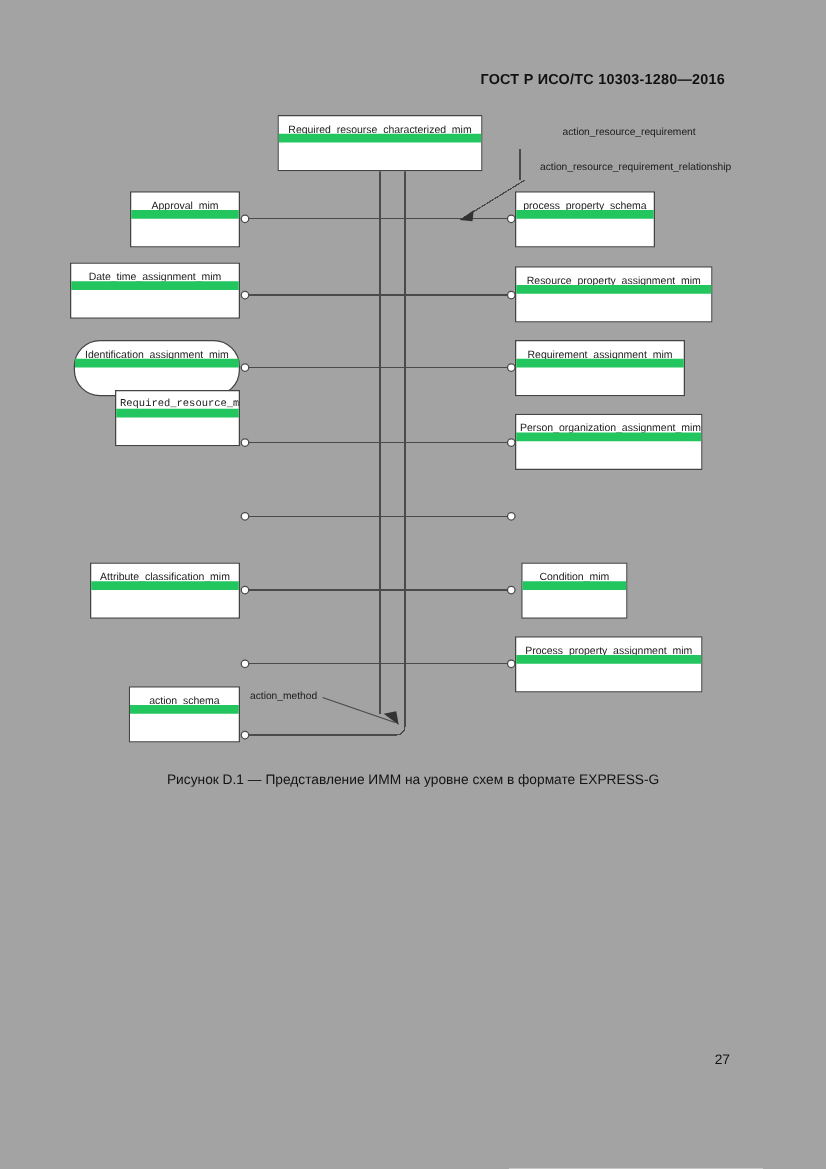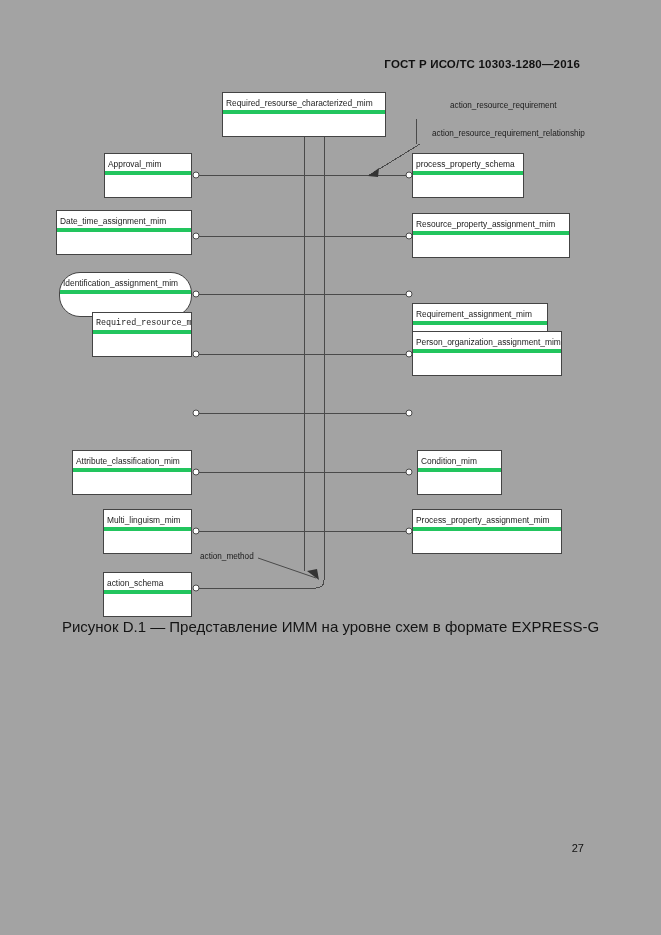--- a/index.html
+++ b/index.html
@@ -50,21 +50,22 @@
   .entity {
     position: absolute;
     box-sizing: border-box;
     border: 1px solid #444;
     background: #ffffff;
   }
   .entity .ttl {
     box-sizing: border-box;
     height: 21px;
     line-height: 20px;
-    border-bottom: 4px solid #22c55e;
+    border-bottom: 7px solid #22c55e;
+    text-align: center;
     font-size: 8.4px;
     color: #1b1b1b;
     white-space: nowrap;
     overflow: hidden;
     padding: 0 3px;
   }
   .entity .body {
     height: 100%;
   }
 
@@ -76,21 +77,21 @@
     white-space: nowrap;
   }
 
   
   #figure-caption {
     position: absolute;
     top: 618px;
     left: 0;
     width: 661px;
     text-align: center;
-    font-size: 15px;
+    font-size: 11px;
     color: #141414;
   }
 
   
   #page-number {
     position: absolute;
     right: 77px;
     top: 842px;
     font-size: 11px;
     color: #111;
@@ -185,41 +186,37 @@
       <div class="ttl">Required_resource_mim</div>
       <div class="body"></div>
     </div>
 
 
     <div class="entity" style="left:72px; top:450px; width:120px; height:45px;">
       <div class="ttl">Attribute_classification_mim</div>
       <div class="body"></div>
     </div>
 
-    <div class="entity" style="left:103px; top:509px; width:89px; height:45px;">
-      <div class="ttl">Multi_linguism_mim</div>
-      <div class="body"></div>
-    </div>
-
-    <div class="entity" style="left:103px; top:572px; width:89px; height:45px;">
+
+    <div class="entity" style="left:103px; top:549px; width:89px; height:45px;">
       <div class="ttl">action_schema</div>
       <div class="body"></div>
     </div>
 
     <div class="entity" style="left:412px; top:153px; width:112px; height:45px;">
       <div class="ttl">process_property_schema</div>
       <div class="body"></div>
     </div>
 
     <div class="entity" style="left:412px; top:213px; width:158px; height:45px;">
       <div class="ttl">Resource_property_assignment_mim</div>
       <div class="body"></div>
     </div>
 
-    <div class="entity" style="left:412px; top:272px; width:136px; height:45px;margin-top:31px;">
+    <div class="entity" style="left:412px; top:272px; width:136px; height:45px;">
       <div class="ttl">Requirement_assignment_mim</div>
       <div class="body"></div>
     </div>
 
     <div class="entity" style="left:412px; top:331px; width:150px; height:45px;">
       <div class="ttl">Person_organization_assignment_mim</div>
       <div class="body"></div>
     </div>
 
 

